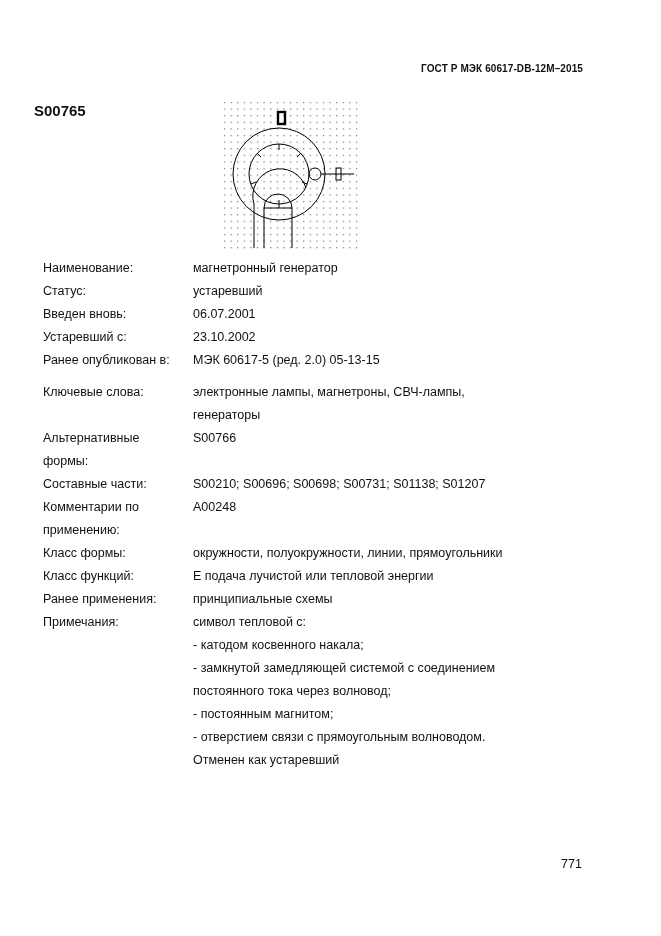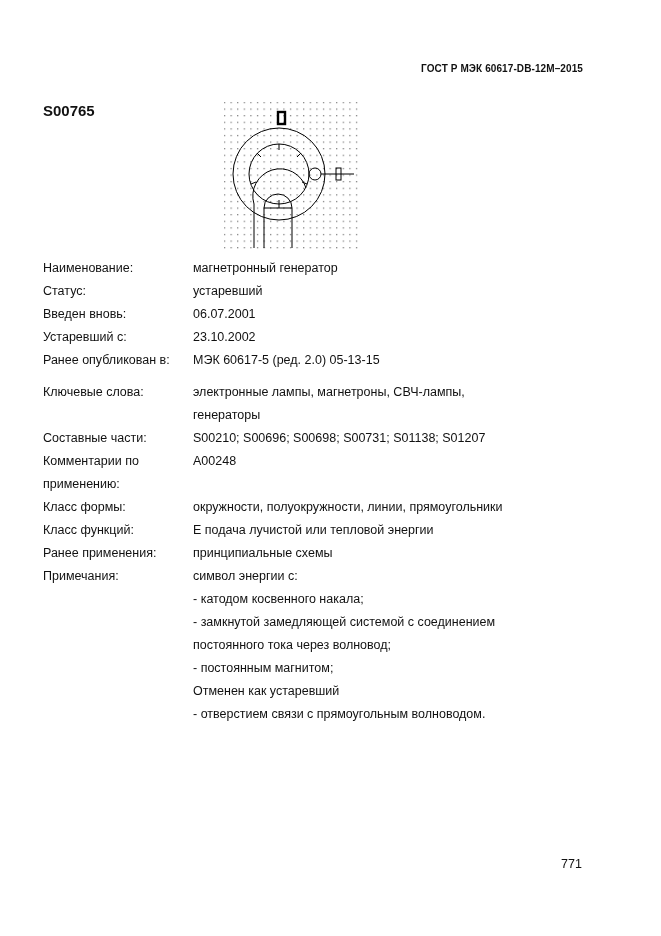--- a/index.html
+++ b/index.html
@@ -1,19 +1,19 @@
 <!DOCTYPE html>
 <html><head>
 <meta charset="utf-8">
 <style>
   html, body { margin: 0; padding: 0; background: #ffffff; }
   body { width: 661px; height: 936px; position: relative; overflow: hidden;
          font-family: "Liberation Sans", "DejaVu Sans", sans-serif; color: #111; }
   .std-header { position: absolute; right: 78px; top: 63px; font-weight: bold; font-size: 10px; letter-spacing: 0.1px; }
-  .symbol-id { position: absolute; left: 43px; top: 102px; font-weight: bold; font-size: 15px; }
+  .symbol-id { position: absolute; left: 34px; top: 102px; font-weight: bold; font-size: 15px; }
   .symbol-figure { position: absolute; left: 222px; top: 100px; width: 140px; height: 152px; }
   .fields { position: absolute; left: 43px; top: 257px; width: 560px; font-size: 12.5px; }
   .row { display: flex; }
   .row .label { width: 150px; flex: none; line-height: 23px; }
   .row .value { flex: 1; line-height: 23px; }
   .gap { height: 9px; }
   .page-number { position: absolute; left: 561px; top: 857px; font-size: 12.5px; }
 </style>
 </head>
 <body>
@@ -78,20 +78,27 @@
   </div>
   <div class="gap"></div>
   <div class="row">
     <div class="label">Ключевые слова:</div>
     <div class="value">
       <div>электронные лампы, магнетроны, СВЧ-лампы,</div>
       <div>генераторы</div>
     </div>
   </div>
   <div class="row">
+    <div class="label">
+      <div>Альтернативные</div>
+      <div>формы:</div>
+    </div>
+    <div class="value">S00766</div>
+  </div>
+  <div class="row">
     <div class="label">Составные части:</div>
     <div class="value">S00210; S00696; S00698; S00731; S01138; S01207</div>
   </div>
   <div class="row">
     <div class="label">
       <div>Комментарии по</div>
       <div>применению:</div>
     </div>
     <div class="value">A00248</div>
   </div>
@@ -103,24 +110,24 @@
     <div class="label">Класс функций:</div>
     <div class="value">Е подача лучистой или тепловой энергии</div>
   </div>
   <div class="row">
     <div class="label">Ранее применения:</div>
     <div class="value">принципиальные схемы</div>
   </div>
   <div class="row">
     <div class="label">Примечания:</div>
     <div class="value">
-      <div>символ энергии с:</div>
+      <div>символ тепловой с:</div>
       <div>- катодом косвенного накала;</div>
       <div>- замкнутой замедляющей системой с соединением</div>
       <div>постоянного тока через волновод;</div>
       <div>- постоянным магнитом;</div>
+      <div>- отверстием связи с прямоугольным волноводом.</div>
       <div>Отменен как устаревший</div>
-      <div>- отверстием связи с прямоугольным волноводом.</div>
     </div>
   </div>
 </div>
 
 <div class="page-number">771</div>
 
 </body></html>

